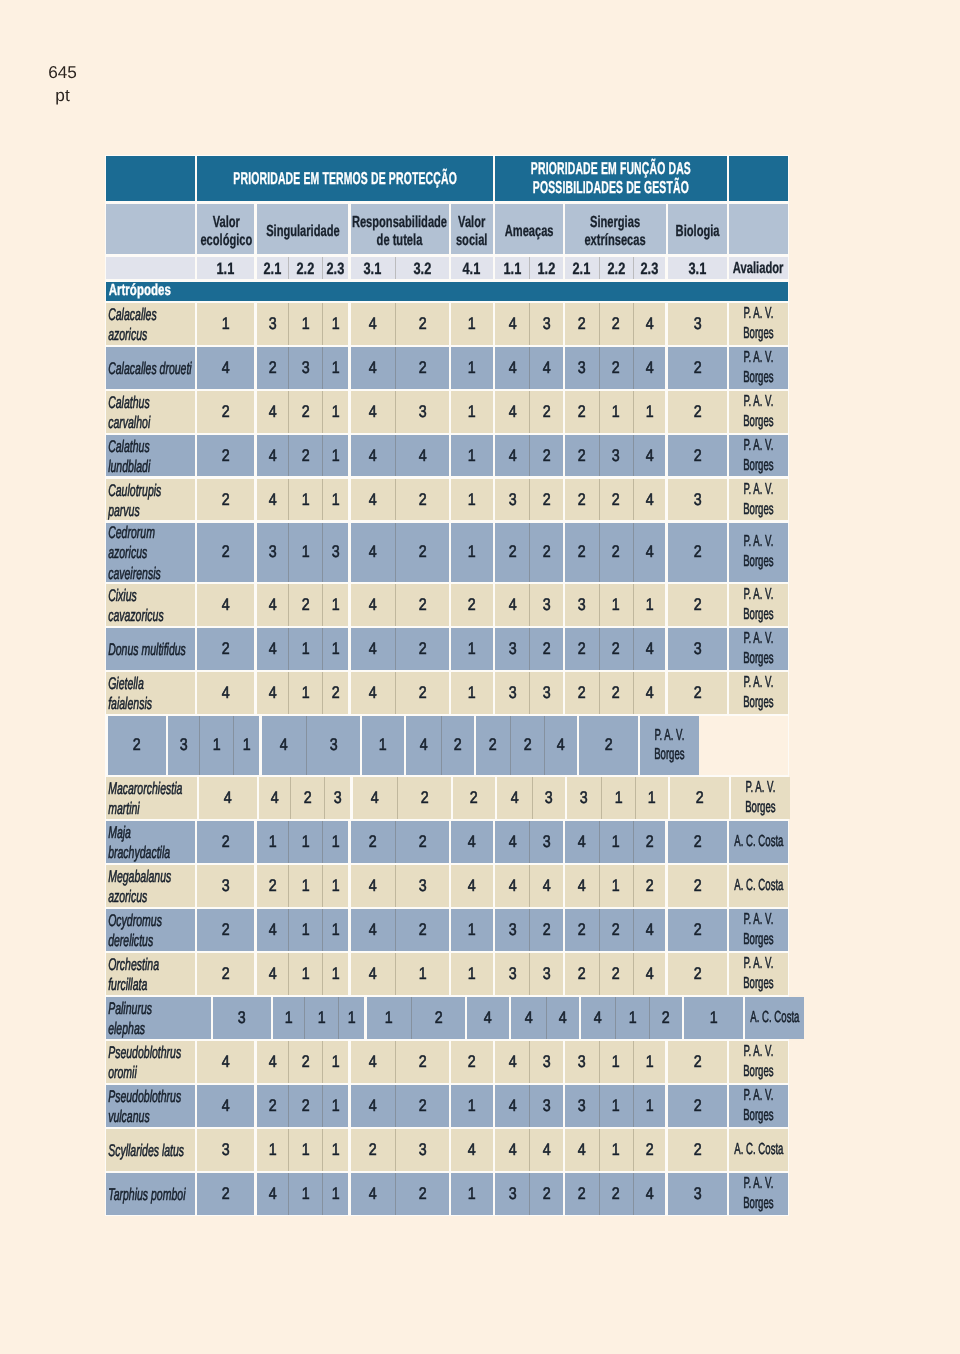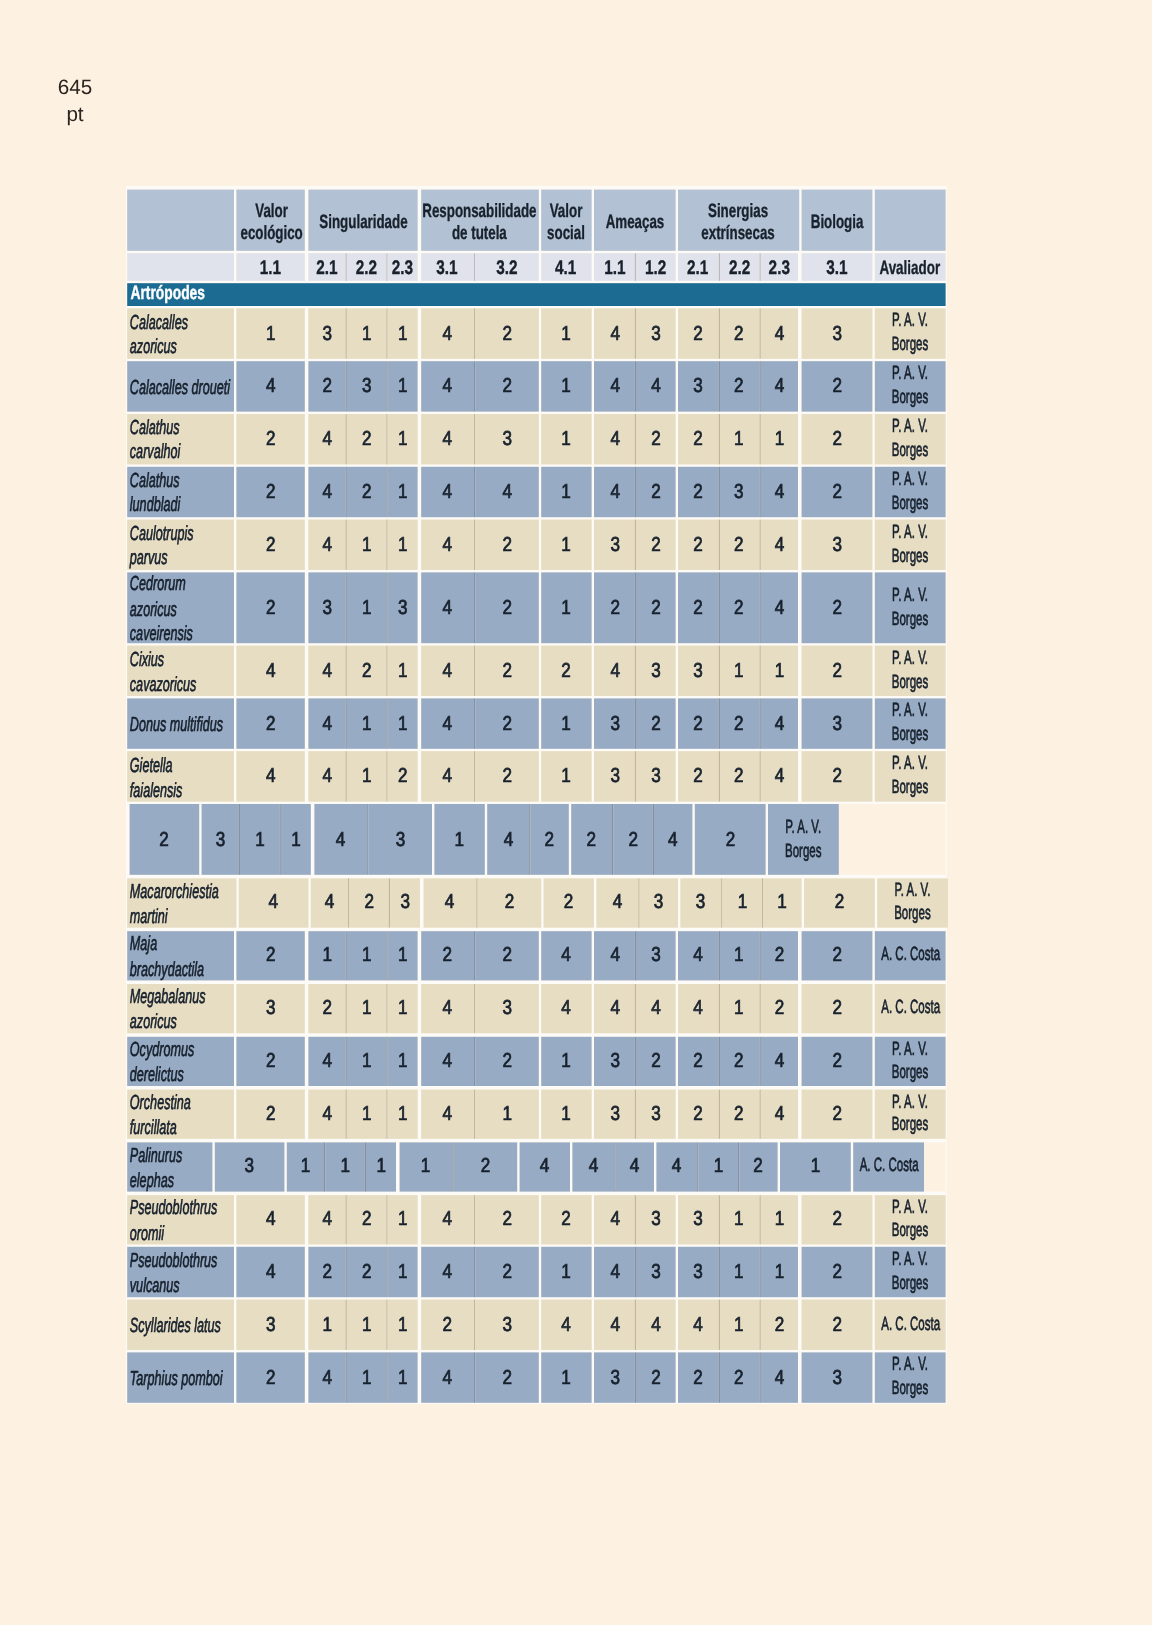--- a/index.html
+++ b/index.html
@@ -67,20 +67,33 @@
 <body>
 
 <div id="page">
 
   <div class="folio">
     <div>645</div>
     <div>pt</div>
   </div>
 
   <div class="tbl">
+    <div class="trow" style="height:45.6px">
+        <div class="cell bg-dark h-grp" style="width:88.8px"></div>
+        <div class="sepw"></div>
+        <div class="cell bg-dark h-grp" style="width:295.6px">
+          <span class="sq">PRIORIDADE EM TERMOS DE PROTECÇÃO</span>
+        </div>
+        <div class="sepw"></div>
+        <div class="cell bg-dark h-grp" style="width:231.6px">
+          <span class="sq">PRIORIDADE EM FUNÇÃO DAS<br>POSSIBILIDADES DE GESTÃO</span>
+        </div>
+        <div class="sepw"></div>
+        <div class="cell bg-dark h-grp" style="width:58.8px"></div>
+      </div>
     <div class="rowgap"></div>
     <div class="trow" style="height:50.8px">
         <div class="cell bg-mid" style="width:88.8px"></div>
         <div class="sepw"></div>
         <div class="cell bg-mid h-crit" style="width:57.3px">
           <span class="sq">Valor<br>ecológico</span>
         </div>
         <div class="sepw"></div>
         <div class="cell bg-mid h-crit" style="width:91.3px">
           <span class="sq">Singularidade</span>
@@ -1096,21 +1109,21 @@
         <div class="cell bg-cream num" style="width:58.8px">
           <span class="sq">2</span>
         </div>
         <div class="sepw"></div>
         <div class="cell bg-cream evalr" style="width:58.8px">
           <span class="sq">P. A. V.<br>Borges</span>
         </div>
       </div>
     <div class="rowgap"></div>
     <div class="trow" style="height:41.6px">
-        <div class="cell bg-blue species" style="width:71px">
+        <div class="cell bg-blue species" style="width:105px">
           <span class="sq">Palinurus<br>elephas</span>
         </div>
         <div class="sepw"></div>
         <div class="cell bg-blue num" style="width:57.3px">
           <span class="sq">3</span>
         </div>
         <div class="sepw"></div>
         <div class="cell bg-blue num" style="width:30.8px">
           <span class="sq">1</span>
         </div>

